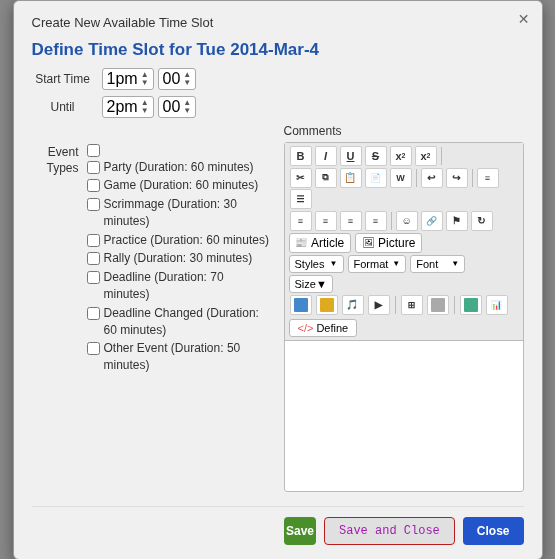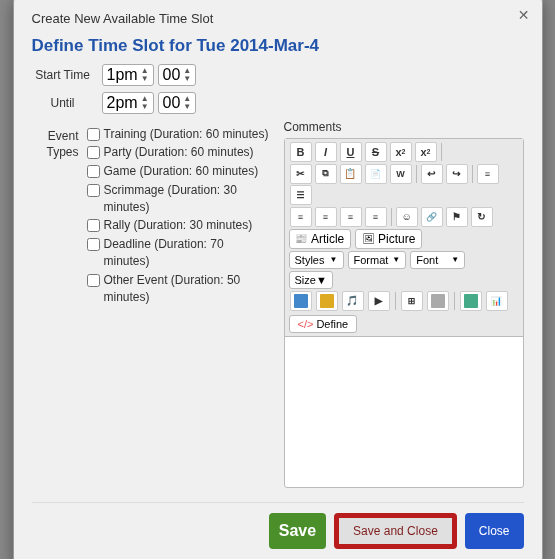--- a/index.html
+++ b/index.html
@@ -84,21 +84,21 @@
       display: flex;
       gap: 12px;
       margin-top: 4px;
     }
     .left-panel {
       width: 240px;
       flex-shrink: 0;
     }
     .event-types-section {
       display: flex;
-      margin-top: 6px;
+      margin-top: 18px;
     }
     .event-types-label {
       width: 55px;
       text-align: right;
       padding-right: 8px;
       padding-top: 2px;
       font-size: 12px;
       color: #333;
       font-weight: normal;
       line-height: 1.4;
@@ -252,43 +252,44 @@
       gap: 8px;
       margin-top: 14px;
       padding-top: 10px;
       border-top: 1px solid #ddd;
     }
     .btn-save {
       background: #4a8f2a;
       color: white;
       border: none;
       border-radius: 4px;
-      padding: 6px 10px;
-      font-size: 16px;
+      padding: 6px 2px;
+      font-size: 12px;
       cursor: pointer;
       font-weight: bold;
     }
     .btn-save-close {
       background: #e0e0e0;
-      color: #7f1d1d;
-      border: 5px solid #b91c1c;
+      color: #a21caf;
+      border: 1px solid #b91c1c;
       border-radius: 4px;
       padding: 6px 14px;
       font-size: 12px;
       cursor: pointer;
+      font-family: Liberation Mono, monospace;
     }
     .btn-close {
       background: #2255cc;
       color: white;
       border: none;
       border-radius: 4px;
       padding: 6px 14px;
       font-size: 12px;
       cursor: pointer;
-      font-weight: normal;
+      font-weight: bold;
     }
     
     .icon-box {
       width: 14px;
       height: 14px;
       display: inline-block;
       background: #999;
       border-radius: 1px;
     }
     .icon-box.green { background: #4a8; }
@@ -329,41 +330,48 @@
     </div>
   </div>
 
   <div class="main-content">
     <div class="left-panel">
       <div class="event-types-section">
         <div class="event-types-label">Event<br>Types</div>
         <div class="event-types-list" id="event-types-list">
             <div class="event-item">
               <input type="checkbox" style="">
-              <span class="event-item-text">Training (Duration: 60 minutes)</span>
             </div>
             <div class="event-item">
               <input type="checkbox" style="">
               <span class="event-item-text">Party (Duration: 60 minutes)</span>
             </div>
             <div class="event-item">
               <input type="checkbox" style="">
               <span class="event-item-text">Game (Duration: 60 minutes)</span>
             </div>
             <div class="event-item">
               <input type="checkbox" style="">
               <span class="event-item-text">Scrimmage (Duration: 30 minutes)</span>
             </div>
             <div class="event-item">
               <input type="checkbox" style="">
+              <span class="event-item-text">Practice (Duration: 60 minutes)</span>
+            </div>
+            <div class="event-item">
+              <input type="checkbox" style="">
               <span class="event-item-text">Rally (Duration: 30 minutes)</span>
             </div>
             <div class="event-item">
               <input type="checkbox" style="">
               <span class="event-item-text">Deadline (Duration: 70 minutes)</span>
+            </div>
+            <div class="event-item">
+              <input type="checkbox" style="">
+              <span class="event-item-text">Deadline Changed (Duration: 60 minutes)</span>
             </div>
             <div class="event-item">
               <input type="checkbox" style="">
               <span class="event-item-text">Other Event (Duration: 50 minutes)</span>
             </div>
           </div>
       </div>
     </div>
 
     <div class="right-panel">

